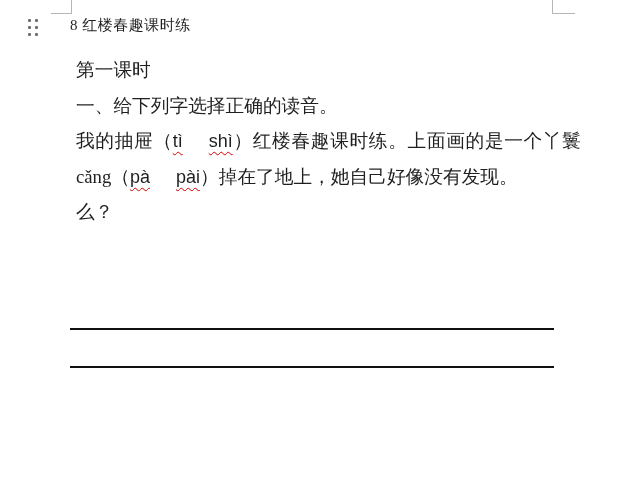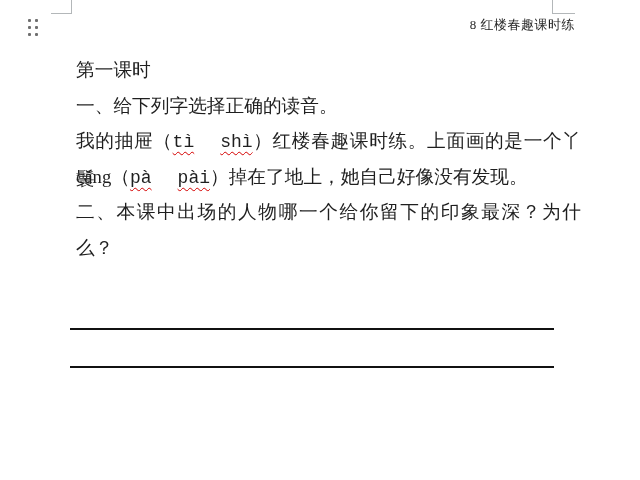--- a/index.html
+++ b/index.html
@@ -30,38 +30,38 @@
     border-radius: 1px;
     display: block;
   }
   
   .crop { position: absolute; top: 0; height: 14px; }
   .crop-tl { left: 51px;  width: 21px; border-right: 1px solid #b3b7b9; border-bottom: 1px solid #b3b7b9; }
   .crop-tr { left: 552px; width: 23px; border-left: 1px solid #b3b7b9; border-bottom: 1px solid #b3b7b9; }
   
   .doc-title {
     position: absolute; left: 70px; top: 16px; width: 505px;
-    text-align: right;
-    font-size: 13px; font-weight: normal;
+    text-align: left;
+    font-size: 15px; font-weight: normal;
     letter-spacing: 0.5px;
     white-space: pre-wrap;
   }
   
   .doc-body {
     position: absolute; left: 76px; top: 52px; width: 505px;
     font-size: 18.7px;
   }
   .line {
     height: 35.5px; line-height: 35.5px;
     white-space: pre-wrap;
   }
   .line.just { text-align: justify; text-align-last: justify; }
   .line.hang { margin-left: -12px; width: 517px; }
   .py {
-    font-family: Liberation Mono, monospace;
+    font-family: Liberation Sans, sans-serif;
     font-size: 18px;
     text-decoration-line: underline;
     text-decoration-style: wavy;
     text-decoration-color: #d40000;
     text-decoration-thickness: 1px;
     text-underline-offset: 4px;
   }
   .gap { display: inline-block; width: 26px; }
   
   .rule {
@@ -88,20 +88,19 @@
   <div class="crop crop-tl"></div>
   <div class="crop crop-tr"></div>
 
   <h1 class="doc-title">8 红楼春趣课时练</h1>
 
   <div class="doc-body" id="doc-body">
       <div class="line"><span class="cn">第一课时</span></div>
       <div class="line"><span class="cn">一、给下列字选择正确的读音。</span></div>
       <div class="line just"><span class="cn">我的抽屉（</span><span class="py">tì</span><span class="gap"></span><span class="py">shì</span><span class="cn">）红楼春趣课时练。上面画的是一个丫鬟</span></div>
       <div class="line"><span class="cn">cǎng（</span><span class="py">pà</span><span class="gap"></span><span class="py">pài</span><span class="cn">）掉在了地上，她自己好像没有发现。</span></div>
-      <div class="line just"><span class="cn">二、本课中出场的人物哪一个给你留下的印象最深？为什</span></div>
       <div class="line"><span class="cn">么？</span></div>
     </div>
 
   <div class="rule rule-1"></div>
   <div class="rule rule-2"></div>
 
 </div>
 
 </body></html>

